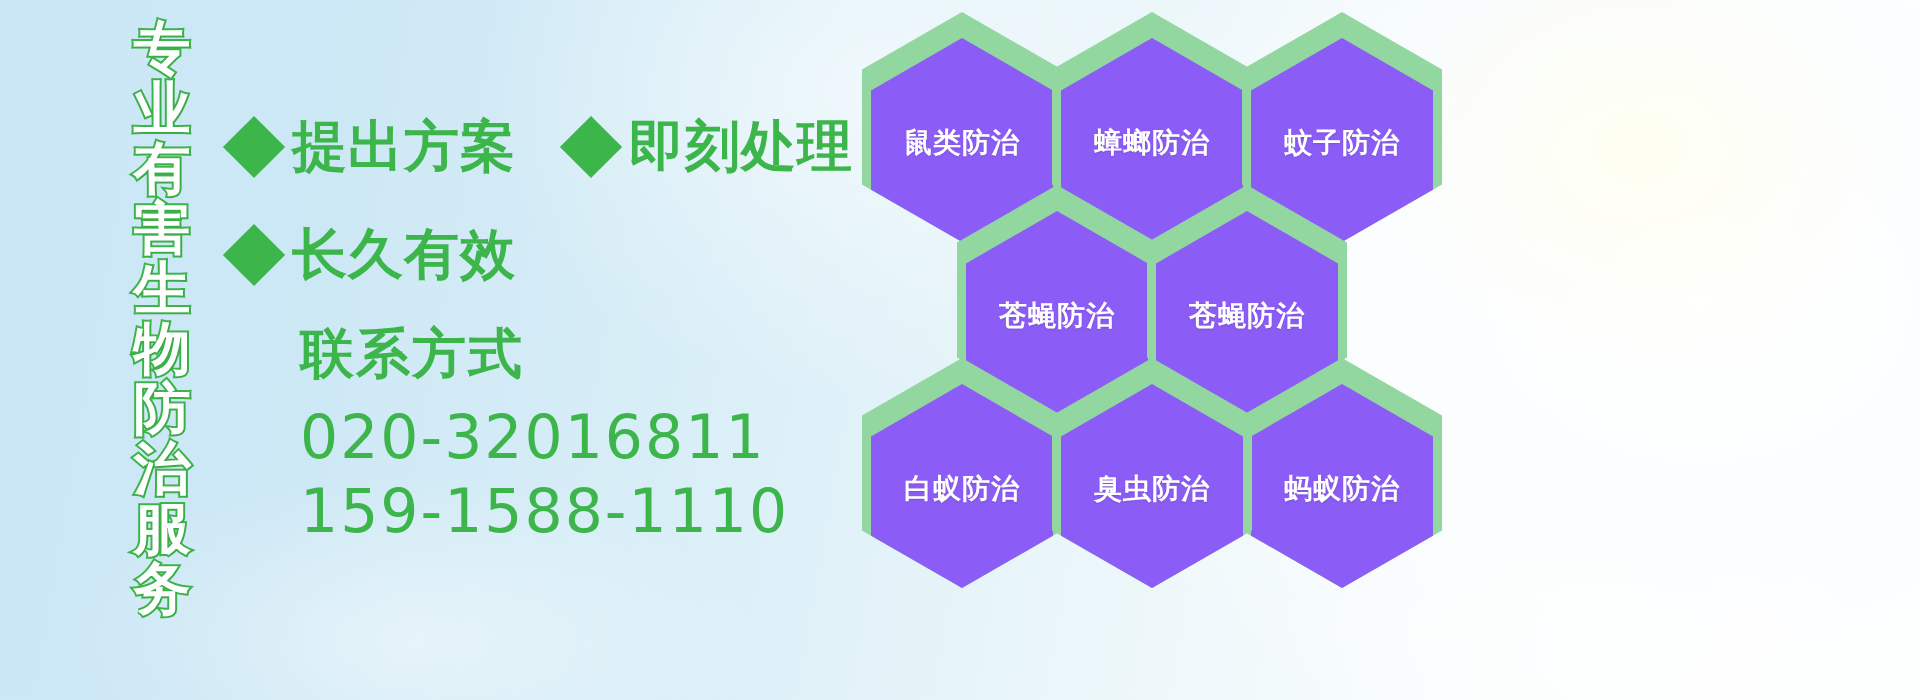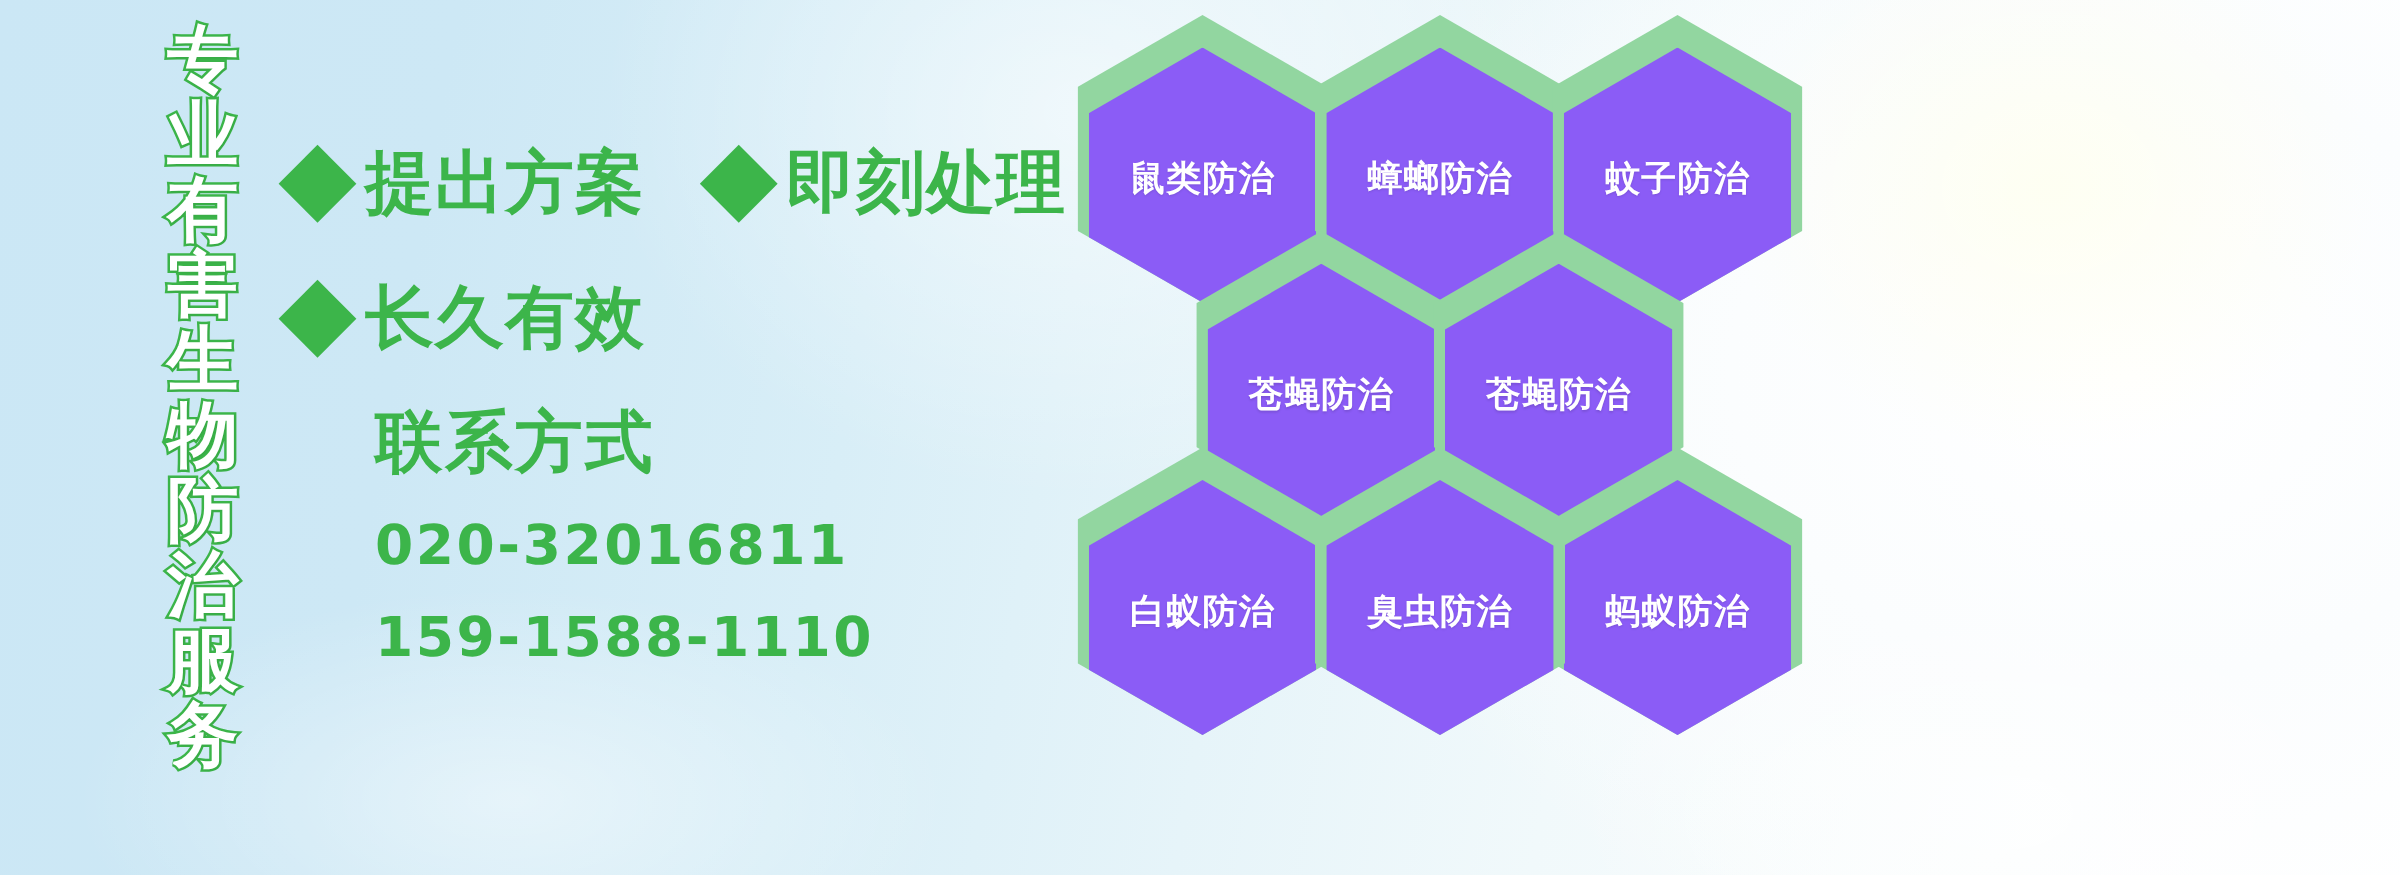--- a/index.html
+++ b/index.html
@@ -118,22 +118,22 @@
     font-family: "DejaVu Sans", "Liberation Sans", sans-serif;
     font-size: 54px;
     font-weight: 700;
     color: #3cb54a;
     letter-spacing: 2px;
     line-height: 72px;
     margin-bottom: 10px;
   }
   #contact .phone {
     font-family: "DejaVu Sans", "Liberation Sans", sans-serif;
-    font-size: 44px;
-    font-weight: 700;
+    font-size: 60px;
+    font-weight: 400;
     color: #3cb54a;
     letter-spacing: 2px;
     line-height: 74px;
   }
 
   
   #honeycomb {
     position: absolute;
     left: 862px;
     top: 4px;

